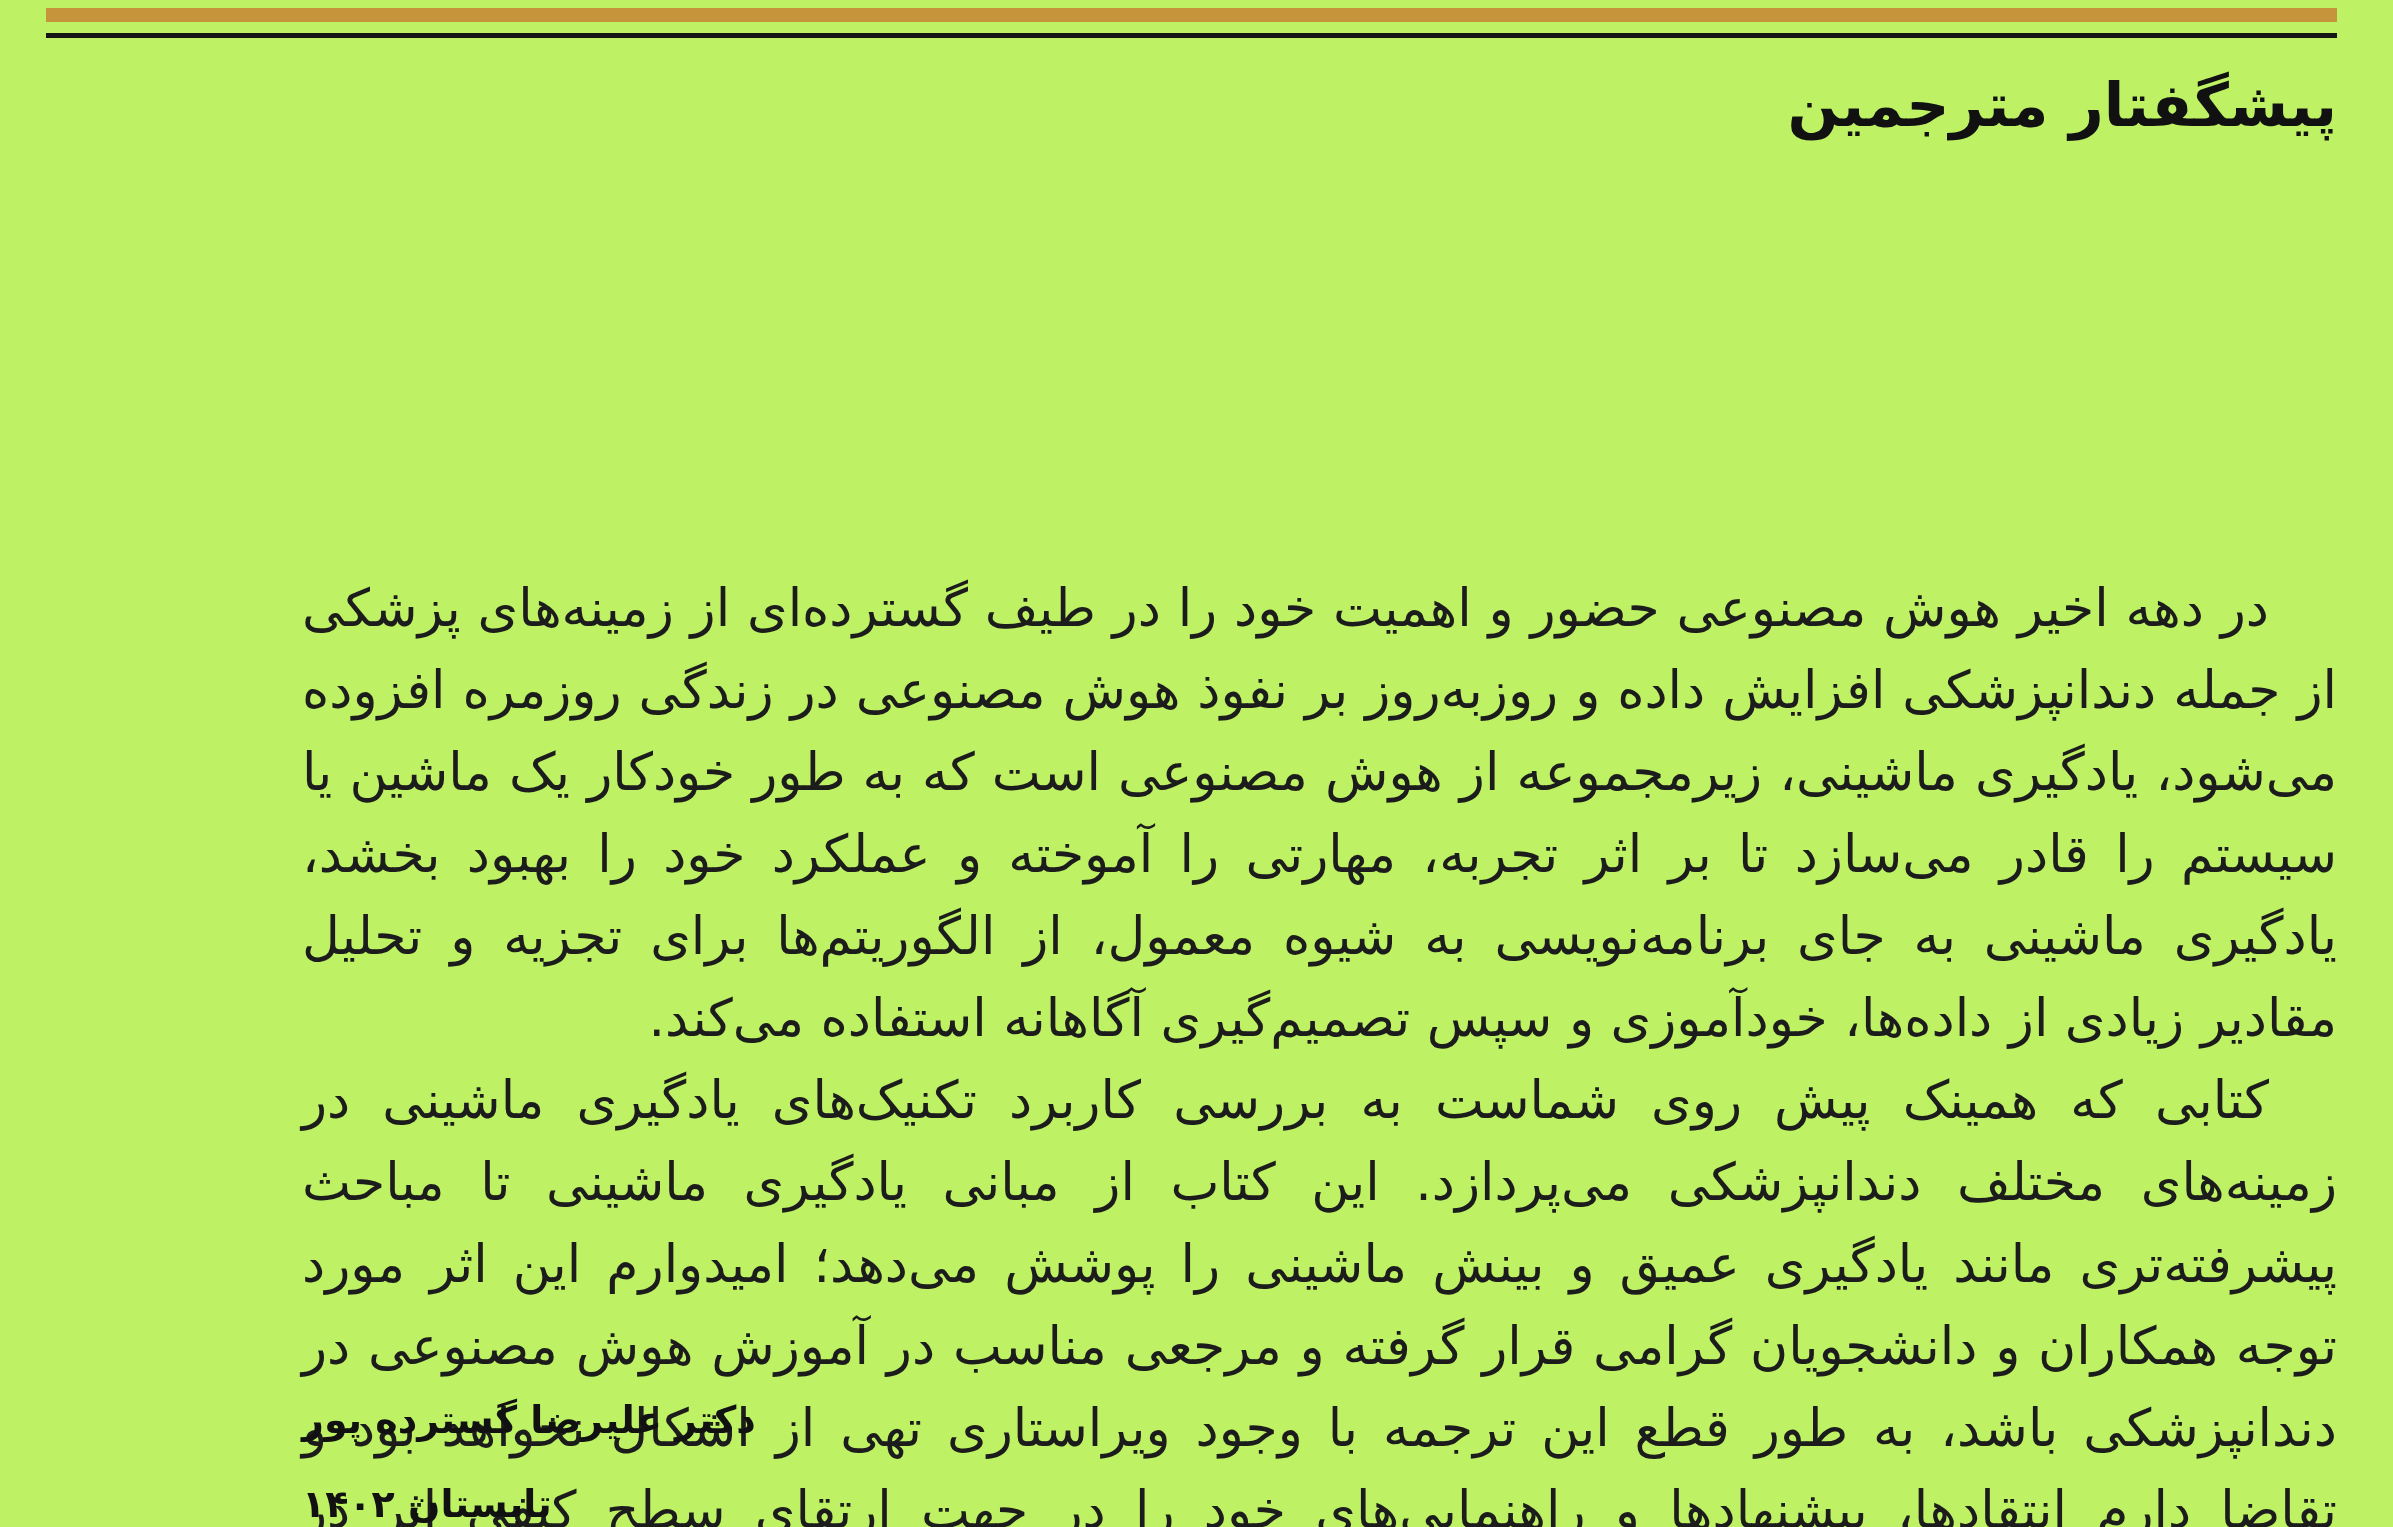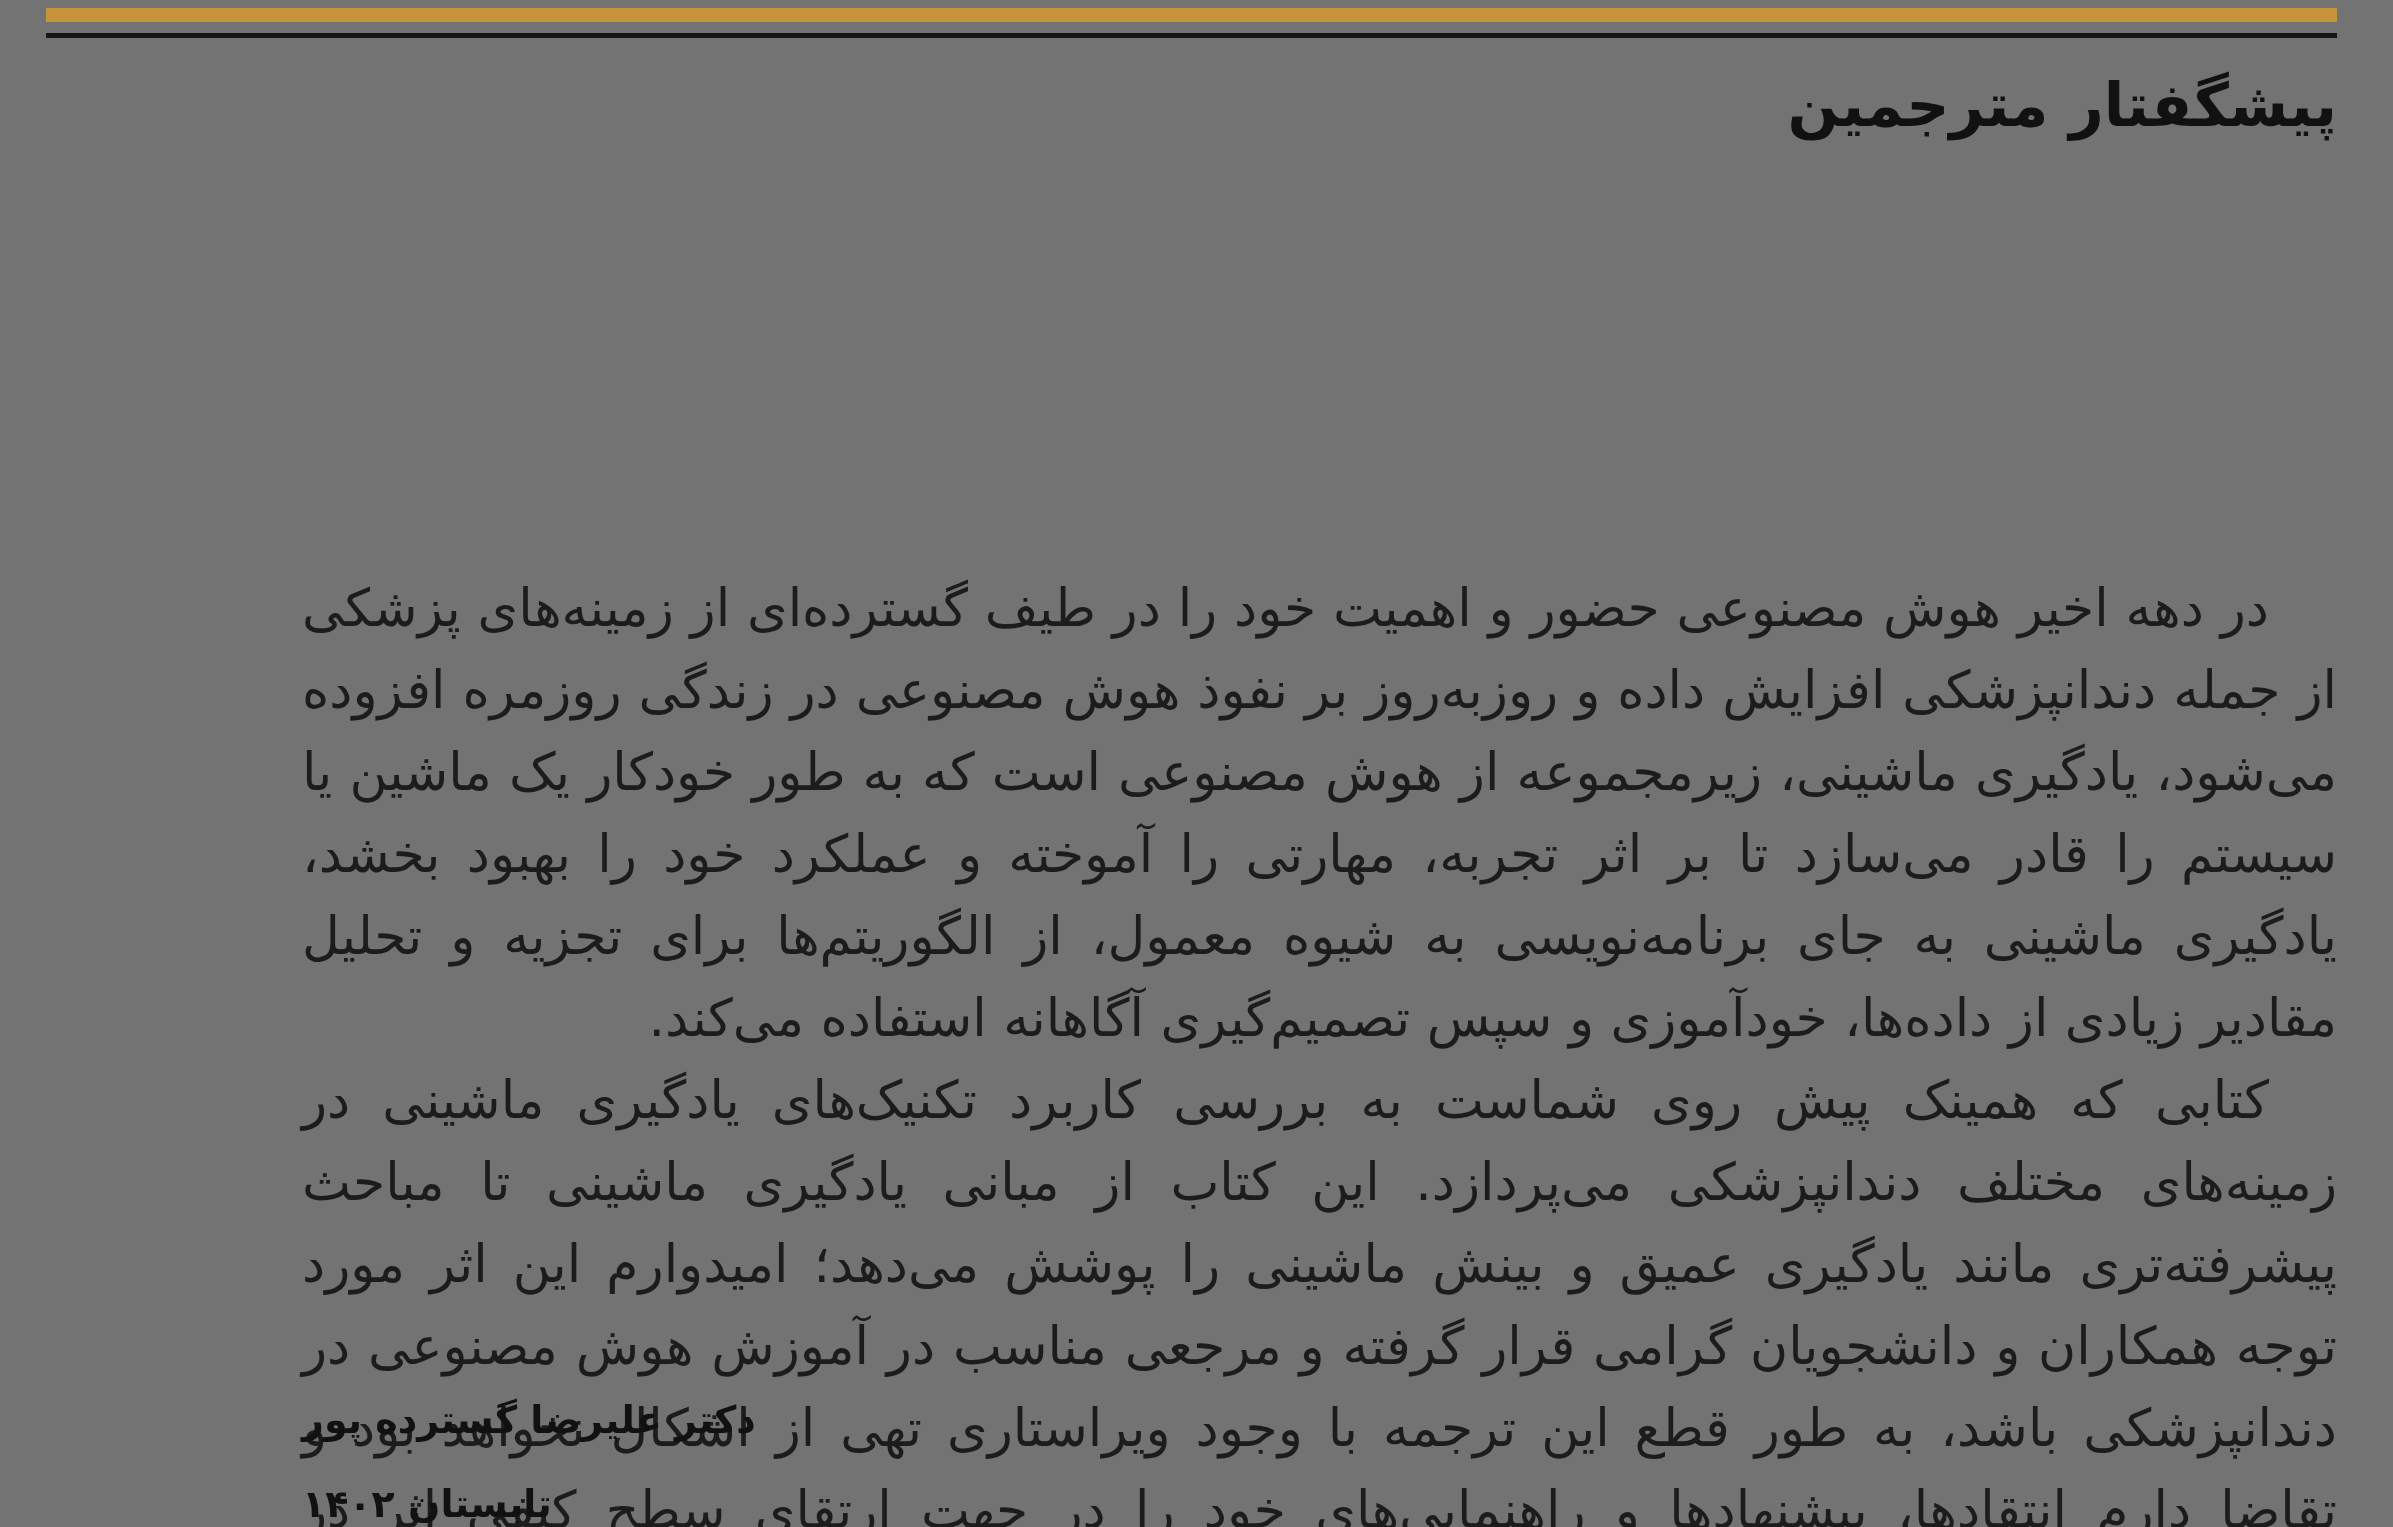--- a/index.html
+++ b/index.html
@@ -4,21 +4,21 @@
 <style>
   html, body {
     margin: 0;
     padding: 0;
     background: #ffffff;
   }
   .page {
     position: relative;
     width: 2393px;
     height: 1527px;
-    background: #737373;
+    background: #bef264;
     overflow: hidden;
     font-family: "DejaVu Sans", "Liberation Sans", sans-serif;
     color: #1c1c1c;
   }
   .accent-bar {
     position: absolute;
     top: 8px;
     left: 46px;
     width: 2291px;
     height: 14px;

